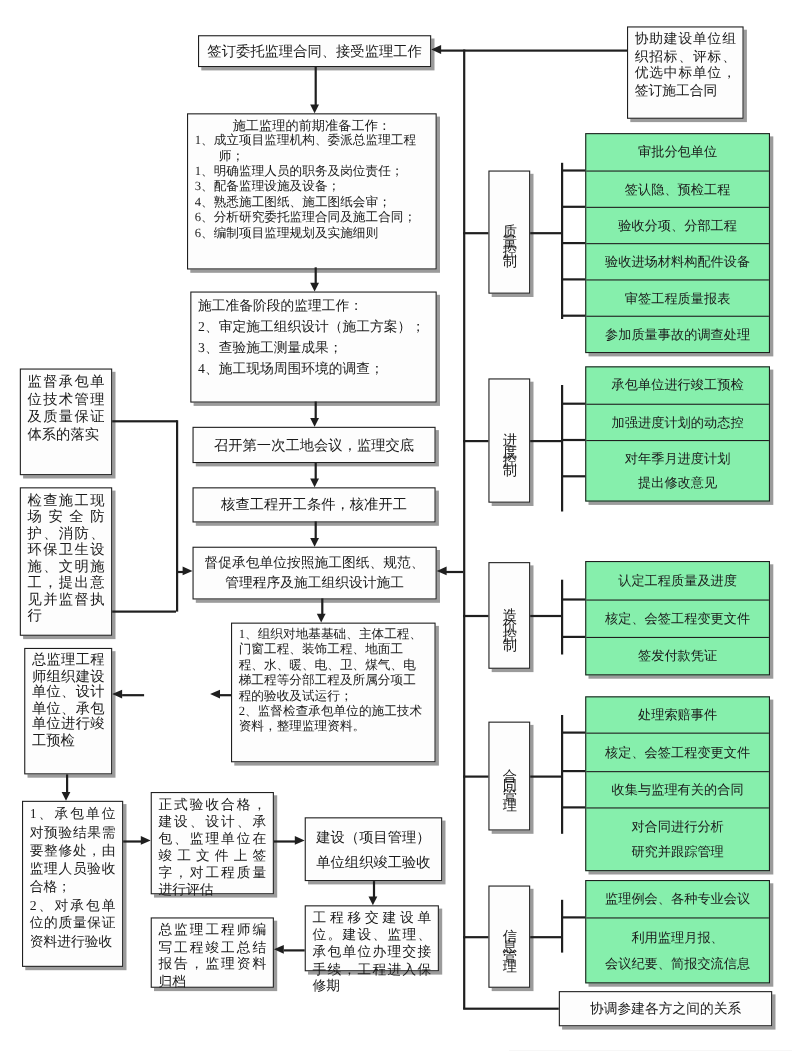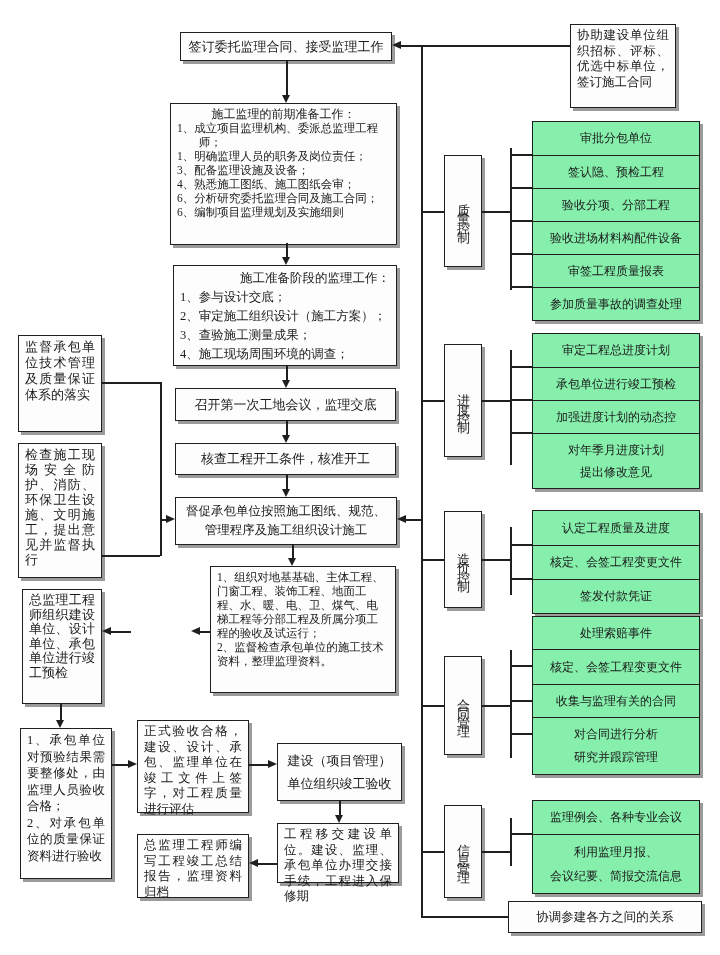--- a/index.html
+++ b/index.html
@@ -45,22 +45,21 @@
     <div style="text-align:center;font-size:12px;">施工监理的前期准备工作：</div>
     <div class="hang">1、成立项目监理机构、委派总监理工程师；</div>
     <div class="hang">1、明确监理人员的职务及岗位责任；</div>
     <div class="hang">3、配备监理设施及设备；</div>
     <div class="hang">4、熟悉施工图纸、施工图纸会审；</div>
     <div class="hang">6、分析研究委托监理合同及施工合同；</div>
     <div class="hang">6、编制项目监理规划及实施细则</div>
   </div>
 
   <div class="b par" style="left:173px;top:265px;width:224px;height:101px;font-size:12.5px;line-height:19px;">
-    <div style="text-align:right;font-family:Liberation Serif, serif;">施工准备阶段的监理工作：</div>
-    <div>1、参与设计交底；</div>
+    <div style="text-align:left;font-family:Liberation Serif, serif;">施工准备阶段的监理工作：</div>
     <div>2、审定施工组织设计（施工方案）；</div>
     <div>3、查验施工测量成果；</div>
     <div>4、施工现场周围环境的调查；</div>
   </div>
 
   <div class="b cen f13" style="left:175px;top:388px;width:221px;height:33px;">
       <span>召开第一次工地会议，监理交底</span>
     </div>
 
   <div class="b cen f13" style="left:175px;top:443px;width:221px;height:32px;">
@@ -116,34 +115,33 @@
   <div class="list" style="left:532px;top:121px;width:168px;">
     <div class="row" style="height:33px;">审批分包单位</div>
     <div class="row" style="height:33px;">签认隐、预检工程</div>
     <div class="row" style="height:33px;">验收分项、分部工程</div>
     <div class="row" style="height:33px;">验收进场材料构配件设备</div>
     <div class="row" style="height:33px;">审签工程质量报表</div>
     <div class="row" style="height:33px;">参加质量事故的调查处理</div>
   </div>
 
   <div class="list" style="left:532px;top:333px;width:168px;">
-    <div class="row" style="height:33px;">审定工程总进度计划</div>
     <div class="row" style="height:33px;">承包单位进行竣工预检</div>
     <div class="row" style="height:33px;">加强进度计划的动态控</div>
     <div class="row pre" style="height:55px;line-height:22px;">对年季月进度计划
 提出修改意见</div>
   </div>
 
   <div class="list" style="left:532px;top:510px;width:168px;">
     <div class="row" style="height:34px;">认定工程质量及进度</div>
     <div class="row" style="height:34px;">核定、会签工程变更文件</div>
     <div class="row" style="height:34px;">签发付款凭证</div>
   </div>
 
-  <div class="list" style="left:532px;top:616px;width:168px;">
+  <div class="list" style="left:532px;top:633px;width:168px;">
     <div class="row" style="height:32px;">处理索赔事件</div>
     <div class="row" style="height:35px;">核定、会签工程变更文件</div>
     <div class="row" style="height:33px;">收集与监理有关的合同</div>
     <div class="row pre" style="height:57px;line-height:23px;">对合同进行分析
 研究并跟踪管理</div>
   </div>
 
   <div class="list" style="left:532px;top:800px;width:168px;">
     <div class="row" style="height:33px;">监理例会、各种专业会议</div>
     <div class="row pre" style="height:59px;line-height:24px;">利用监理月报、

